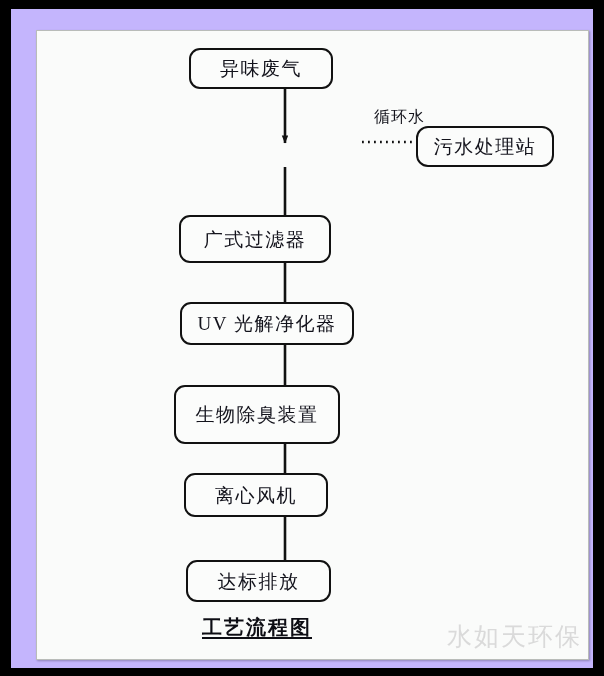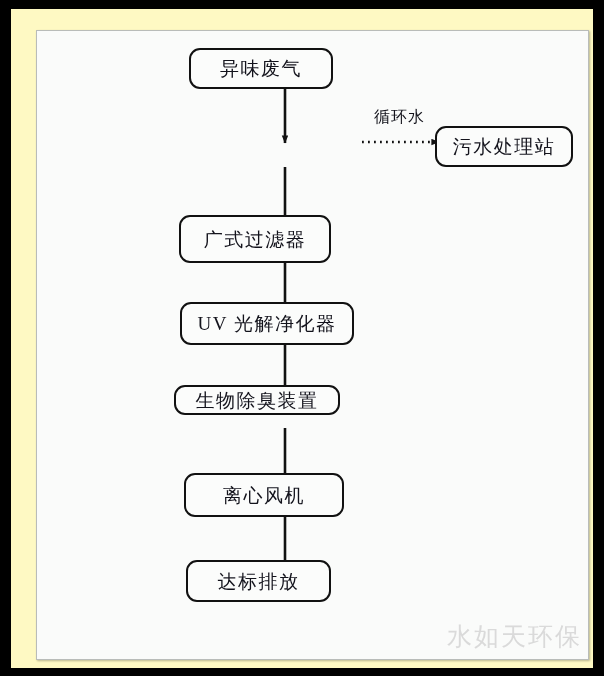--- a/index.html
+++ b/index.html
@@ -23,21 +23,21 @@
     background: #000000;
     box-sizing: border-box;
   }
 
   
   #mat {
     position: absolute;
     left: 11px;  top: 9px;
     width: 582px;
     height: 659px;
-    background: #fef9c3;
+    background: #c4b5fd;
   }
 
   
   #panel {
     position: absolute;
     left: 25px; top: 21px;
     width: 553px;
     height: 630px;
     background: #fafbfa;
     border: 1px solid #b9bcb9;
@@ -154,34 +154,35 @@
           <line x1="248" y1="314" x2="248" y2="371" stroke="#111111" stroke-width="2.6" marker-end="url(#arrowhead)"></line>
 
           <line x1="248" y1="397" x2="248" y2="459" stroke="#111111" stroke-width="2.6" marker-end="url(#arrowhead)"></line>
 
           <line x1="248" y1="486" x2="248" y2="546" stroke="#111111" stroke-width="2.6" marker-end="url(#arrowhead)"></line>
         </svg>
 
         <div class="node" style="left:152px; top:17px; width:144px; height:41px;">异味废气</div>
 
 
-        <div class="node" style="left:398px; top:95px; width:138px; height:41px;">污水处理站</div>
+        <div class="node" style="left:379px; top:95px; width:138px; height:41px;border-radius:12px;">污水处理站</div>
 
         <div class="edge-label" style="left:337px; top:76px;">循环水</div>
 
         <div class="node" style="left:142px; top:184px; width:152px; height:48px;">广式过滤器</div>
 
         <div class="node" style="left:143px; top:271px; width:174px; height:43px;">UV 光解净化器</div>
 
-        <div class="node" style="left:137px; top:354px; width:166px; height:30px;">生物除臭装置</div>
+        <div class="node" style="left:137px; top:354px; width:166px; height:59px;">生物除臭装置</div>
 
-        <div class="node" style="left:147px; top:442px; width:160px; height:44px;">离心风机</div>
+        <div class="node" style="left:147px; top:442px; width:144px; height:44px;">离心风机</div>
 
         <div class="node" style="left:149px; top:529px; width:145px; height:42px;border-radius:11px;">达标排放</div>
 
+        <div id="caption" style="left:165px; top:583px;">工艺流程图</div>
 
         <div id="watermark">
           <div id="wm-cn">水如天环保</div>
         </div>
 
       </div>
     </div>
   </div>
 </div>
 

